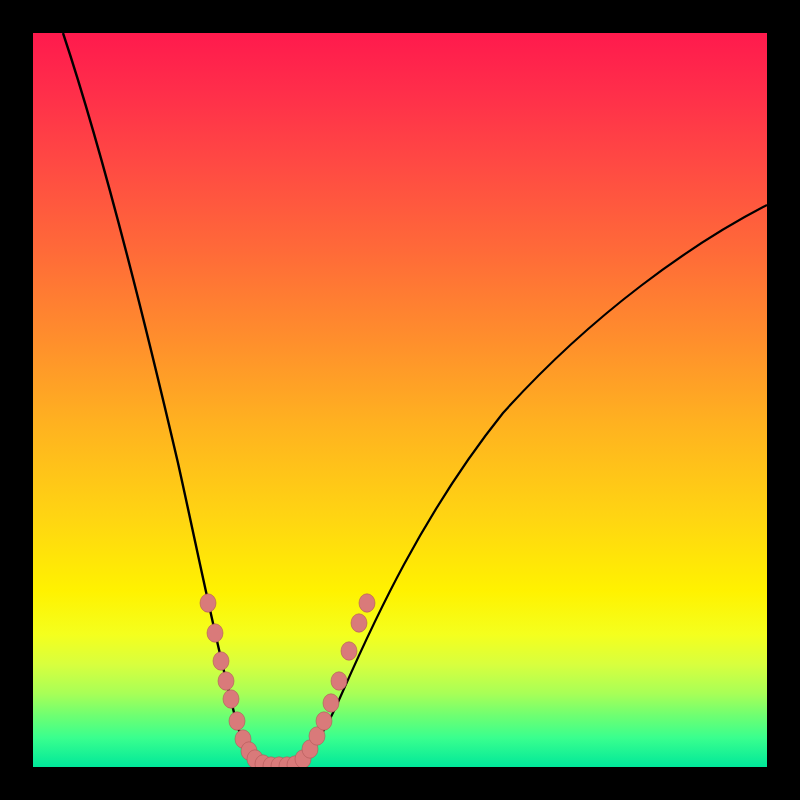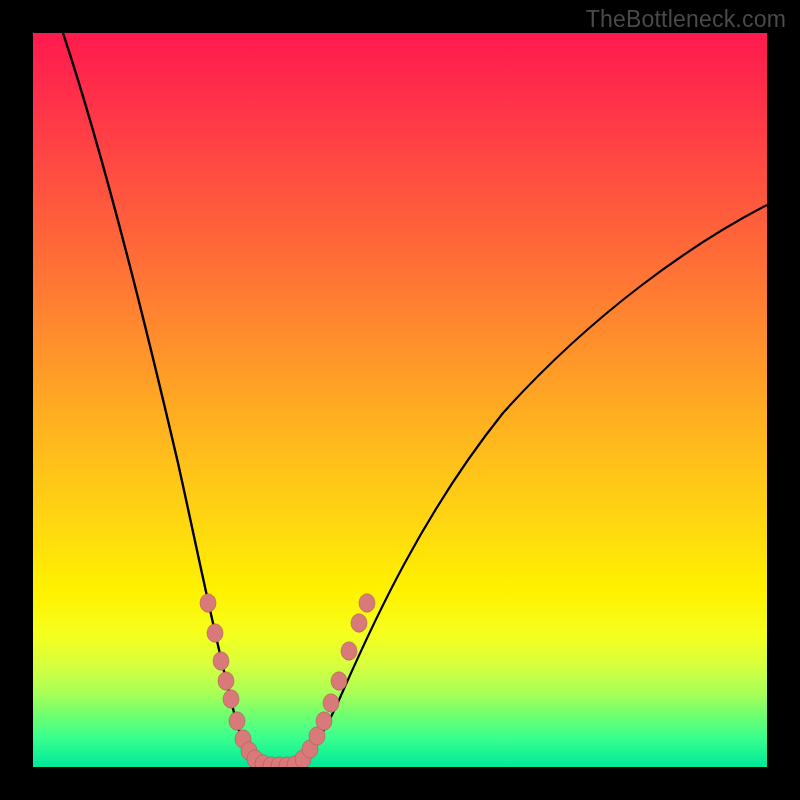--- a/index.html
+++ b/index.html
@@ -102,14 +102,13 @@
           <ellipse cx="291" cy="688" rx="8" ry="9.2" fill="#d97a7a" stroke="#b05858" stroke-width="0.6"></ellipse>
           <ellipse cx="298" cy="670" rx="8" ry="9.2" fill="#d97a7a" stroke="#b05858" stroke-width="0.6"></ellipse>
           <ellipse cx="306" cy="648" rx="8" ry="9.2" fill="#d97a7a" stroke="#b05858" stroke-width="0.6"></ellipse>
           <ellipse cx="316" cy="618" rx="8" ry="9.2" fill="#d97a7a" stroke="#b05858" stroke-width="0.6"></ellipse>
           <ellipse cx="326" cy="590" rx="8" ry="9.2" fill="#d97a7a" stroke="#b05858" stroke-width="0.6"></ellipse>
           <ellipse cx="334" cy="570" rx="8" ry="9.2" fill="#d97a7a" stroke="#b05858" stroke-width="0.6"></ellipse>
         </g>
     </svg>
   </div>
 
-  <div class="watermark">TheBottleneck.com</div>
 </div>
 
 </body></html>

